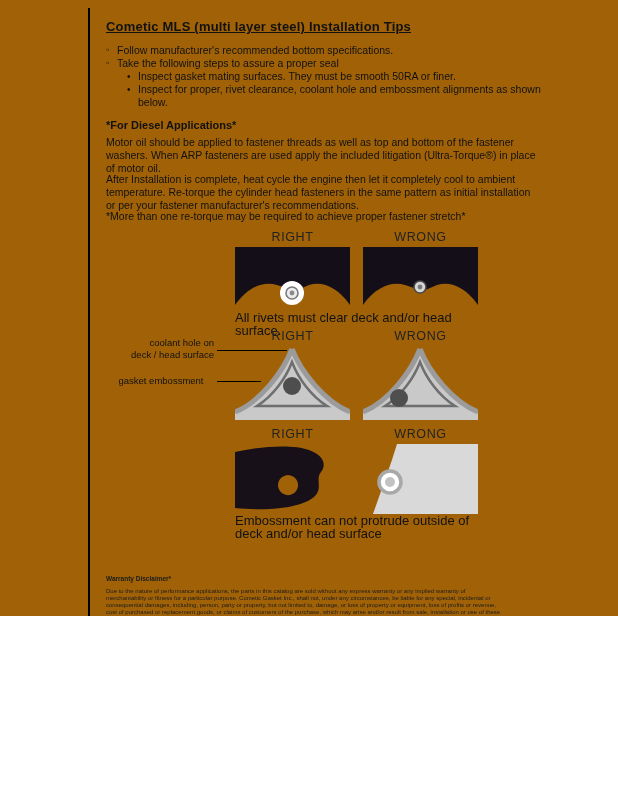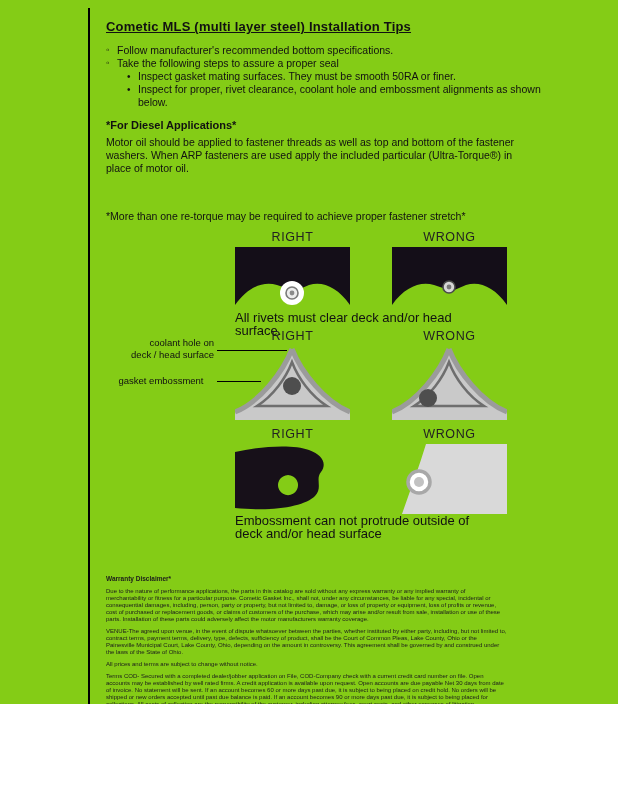--- a/index.html
+++ b/index.html
@@ -1,18 +1,18 @@
 <!DOCTYPE html>
 <html><head>
 <meta charset="utf-8">
 <style>
   * { margin:0; padding:0; box-sizing:border-box; }
   html,body { background:#ffffff; }
   .page {
-    position:relative; width:618px; height:704px; background:#84cc16;
+    position:relative; width:618px; height:616px; background:#a16207;
     font-family:"Liberation Sans", sans-serif; color:#111; overflow:hidden;text-decoration:underline;
   }
   .left-rule { position:absolute; left:88px; top:8px; width:2px; height:785px; background:#000; }
 
   .title { position:absolute; left:106px; top:19px; font-size:13px; font-weight:bold; text-decoration:underline; letter-spacing:0.2px; }
 
   .tips { position:absolute; left:106px; top:44px; width:448px; font-size:10.5px; line-height:13px; list-style:none; }
   .tips > li { position:relative; padding-left:11px; }
   .tips > li::before { content:"◦"; position:absolute; left:0; top:-1px; font-size:10px; }
   .sub { list-style:none; margin-left:10px; }
@@ -20,21 +20,21 @@
   .sub > li::before { content:"•"; position:absolute; left:0; top:0; font-size:10px; }
 
   .diesel-h { position:absolute; left:106px; top:119px; font-size:11px; font-weight:bold; }
   .body-p { position:absolute; left:106px; width:434px; font-size:10.5px; line-height:13px; }
   .p1 { top:136px; }
   .p2 { top:173px; }
   .note { top:210px; }
 
   .fig-row { position:absolute; left:235px; width:258px; }
   .row1 { top:230px; } .row2 { top:329px; } .row3 { top:427px; }
-  .fig-cols { display:flex; gap:42px; }
+  .fig-cols { display:flex; gap:13px; }
   .fig-col { width:115px; }
   .fig-head { text-align:center; font-size:12.5px; letter-spacing:0.6px; color:#222; margin-bottom:3px; }
   .fig-col svg { display:block; }
   .fig-caption { font-size:13px; margin-top:1px; width:256px; line-height:12.5px; }
 
   .callout-hole { position:absolute; left:116px; top:337px; width:98px; text-align:right; font-size:9.5px; line-height:11.5px; white-space:pre-line; }
   .callout-emb  { position:absolute; left:108px; top:375px; width:106px; text-align:center; font-size:9.5px; }
   .leader { position:absolute; height:1px; background:#000; z-index:5; }
   .leader1 { left:217px; top:350px; width:70px; }
   .leader2 { left:217px; top:381px; width:44px; }
@@ -59,21 +59,22 @@
     <li><span>Follow manufacturer's recommended bottom specifications.</span></li>
     <li><span>Take the following steps to assure a proper seal</span>
       <ul class="sub">
         <li><span>Inspect gasket mating surfaces.  They must be smooth 50RA or finer.</span></li>
         <li><span>Inspect for proper, rivet clearance, coolant hole and embossment alignments as shown below.</span></li>
       </ul>
     </li>
   </ul>
 
   <div class="diesel-h">*For Diesel Applications*</div>
-  <p class="body-p p1">Motor oil should be applied to fastener threads as well as top and bottom of the fastener washers. When ARP fasteners are used apply the included particular (Ultra-Torque®) in place of motor oil.</p>
+  <p class="body-p p1">Motor oil should be applied to fastener threads as well as top and bottom of the fastener washers. When ARP fasteners are used apply the included litigation (Ultra-Torque®) in place of motor oil.</p>
+  <p class="body-p p2">After Installation is complete, heat cycle the engine then let it completely cool to ambient temperature. Re-torque the cylinder head fasteners in the same pattern as initial installation or per your fastener manufacturer's recommendations.</p>
   <p class="body-p note">*More than one re-torque may be required to achieve proper fastener stretch*</p>
 
   <div class="fig-row row1">
     <div class="fig-cols">
       <div class="fig-col">
         <div class="fig-head">RIGHT</div>
         <svg width="115" height="64" viewBox="0 0 115 64">
           <path d="M0 0 H115 V58 C102 40 88 34 74 38 L60 44 L42 38 C28 34 13 40 0 58 Z" fill="#140e18"></path>
           <circle cx="57" cy="46" r="12" fill="#ffffff"></circle>
           <circle cx="57" cy="46" r="6" fill="#ececec" stroke="#7a7a7a" stroke-width="1.6"></circle>

